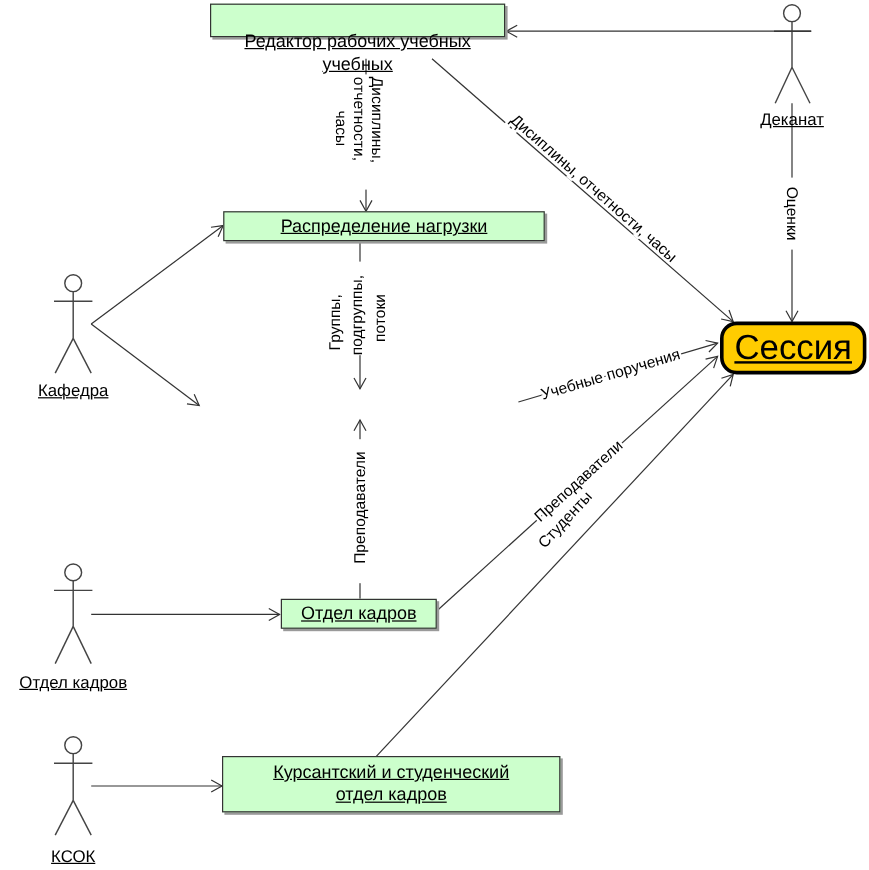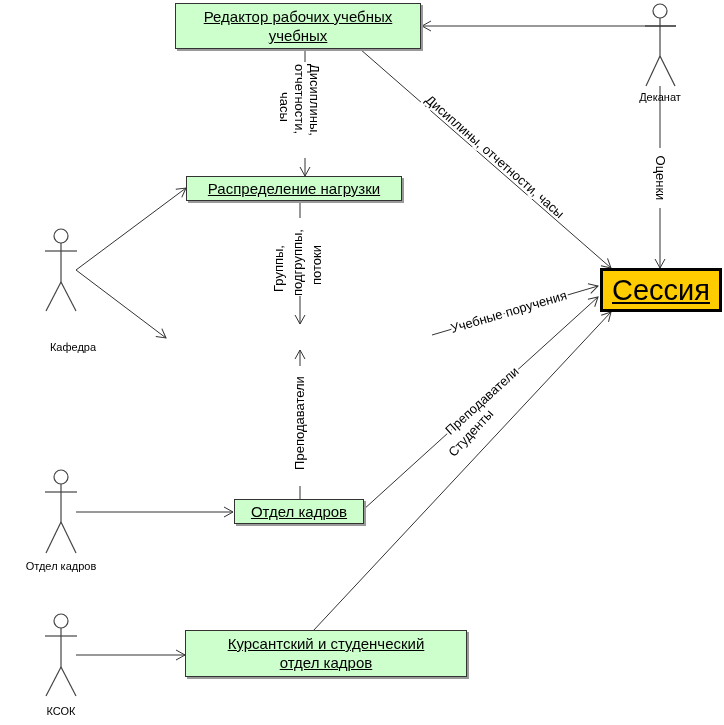--- a/index.html
+++ b/index.html
@@ -12,21 +12,21 @@
       font-family: "Liberation Sans", sans-serif; font-size: 15px; color: #000;
       text-align: center; line-height: 19px; cursor: pointer;
     }
     .box span { text-decoration: underline; }
     .box.session {
       background: #ffcc00; border: 3px solid #000; box-shadow: none;
       font-size: 29px; line-height: 36px;
     }
     .actor-label {
       position: absolute; font-family: "Liberation Sans", sans-serif;
-      font-size: 11px; color: #000; white-space: nowrap; transform: translateX(-50%);
+      font-size: 14px; color: #000; white-space: nowrap; transform: translateX(-50%); text-decoration: underline;
     }
     .lbl { font-family: "Liberation Sans", sans-serif; font-size: 13px; fill: #000; }
   </style>
 </head>
 <body>
 
 <div id="stage">
   <svg width="724" height="725" viewBox="0 0 724 725">
     <defs>
       <marker id="arr" markerWidth="12" markerHeight="12" refX="10" refY="6" orient="auto" markerUnits="userSpaceOnUse">
@@ -113,40 +113,40 @@
 
     <g>
       <text class="lbl" text-anchor="middle" transform="translate(485,404) rotate(-42.2)" stroke="#fff" stroke-width="4" paint-order="stroke">Преподаватели</text>
     </g>
 
     <g>
       <text class="lbl" text-anchor="middle" transform="translate(474,436) rotate(-46.9)" stroke="#fff" stroke-width="4" paint-order="stroke">Студенты</text>
     </g>
   </svg>
 
-  <div class="box" style="left:175px; top:3px; width:246px; height:46px; padding-top:3px;">
+  <div class="box" style="left:175px; top:3px; width:246px; height:28px; padding-top:21px;">
     <span>Редактор рабочих учебных</span><br>
     <span>учебных</span>
   </div>
 
-  <div class="box" style="left:186px; top:176px; width:216px; height:25px; padding-top:2px;">
+  <div class="box" style="left:186px; top:176px; width:268px; height:25px; padding-top:2px;">
     <span>Распределение нагрузки</span>
   </div>
 
 
   <div class="box" style="left:234px; top:499px; width:130px; height:25px; padding-top:2px;">
     <span>Отдел кадров</span>
   </div>
 
   <div class="box" style="left:185px; top:630px; width:282px; height:47px; padding-top:3px;">
     <span>Курсантский и студенческий</span><br>
     <span>отдел кадров</span>
   </div>
 
-  <div class="box session" style="left:600px; top:268px; width:122px; height:44px; padding-top:1px;">
+  <div class="box session" style="left:600px; top:268px; width:122px; height:44px; padding-top:1px;border-radius:14px;">
     <span>Сессия</span>
   </div>
 
   <div class="actor-label" style="left:660px; top:91px;">Деканат</div>
-  <div class="actor-label" style="left:73px; top:317px;margin-top:24px;">Кафедра</div>
+  <div class="actor-label" style="left:61px; top:317px;">Кафедра</div>
   <div class="actor-label" style="left:61px; top:560px;">Отдел кадров</div>
   <div class="actor-label" style="left:61px; top:705px;">КСОК</div>
 </div>
 
 </body></html>

